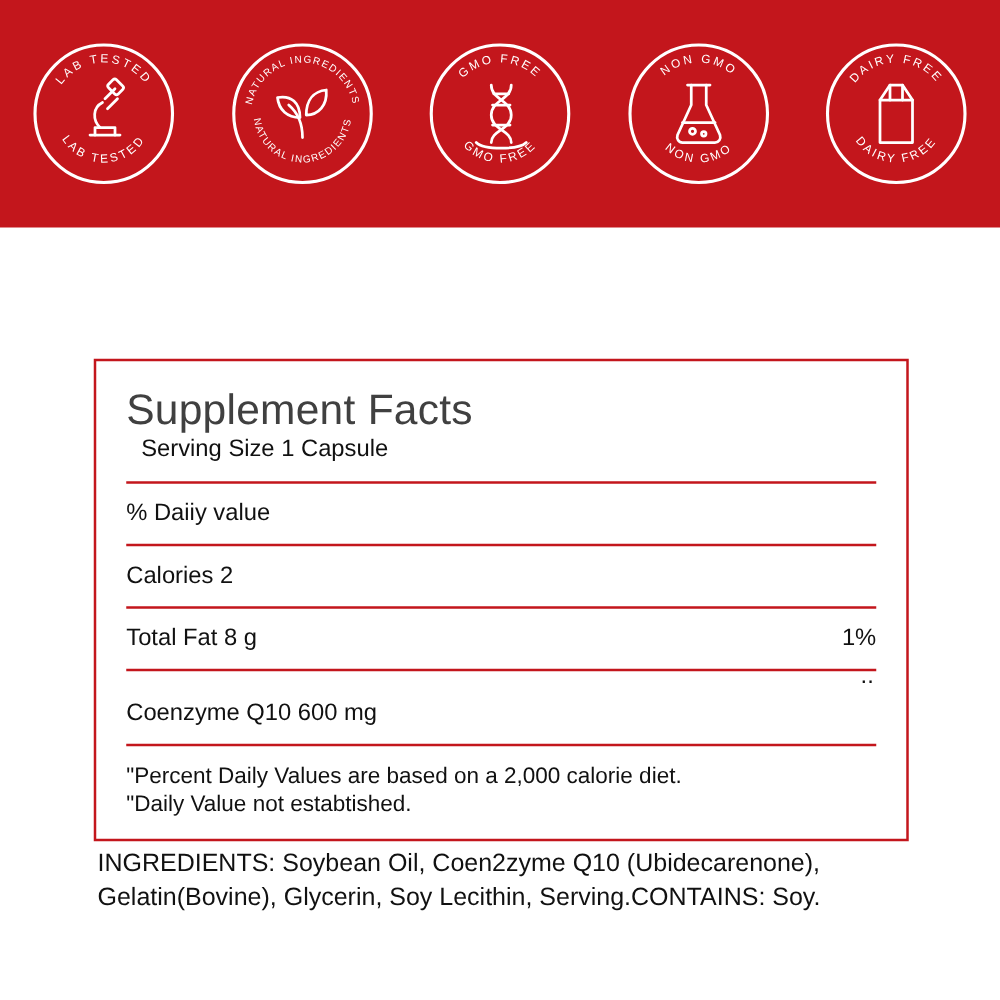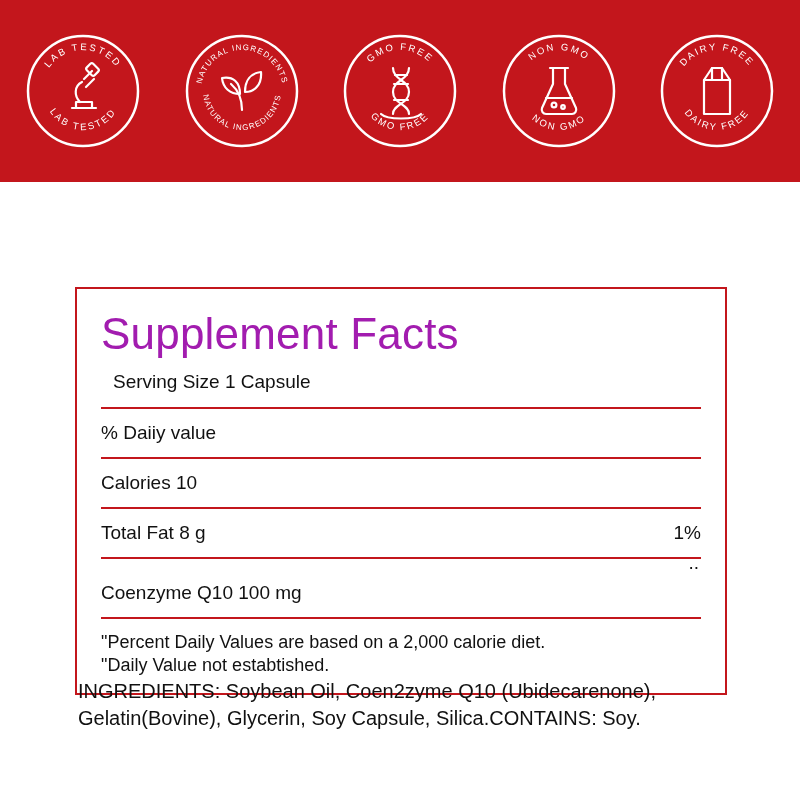--- a/index.html
+++ b/index.html
@@ -42,26 +42,26 @@
     top: 287px;
     width: 652px;
   }
   .facts-box {
     border: 2px solid #c3161c;
     box-sizing: border-box;
     padding: 18px 24px 16px 24px;
     background: #fff;
   }
   .facts-title {
-    font-size: 44px;
+    font-size: 34px;
     line-height: 1.05;
     font-weight: 400;
     letter-spacing: 0.2px;
-    margin: 4px 0 14px 0;
-    color: #a21caf;
+    margin: 4px 0 2px 0;
+    color: #404040;
   }
   .serving-size {
     font-size: 19px;
     font-weight: 400;
     color: #111;
     margin-bottom: 14px;
     margin-left: 12px;
   }
   .rule {
     height: 2px;
@@ -241,46 +241,46 @@
 
     <div class="rule"></div>
 
     <div class="facts-row header">
       <span class="right">% Daiiy value</span>
     </div>
 
     <div class="rule"></div>
 
     <div class="facts-row">
-      <span class="left">Calories 10</span>
+      <span class="left">Calories 2</span>
       <span class="right"></span>
     </div>
 
     <div class="rule"></div>
 
     <div class="facts-row">
       <span class="left">Total Fat 8 g</span>
       <span class="right">1%</span>
     </div>
 
     <div class="rule"></div>
 
     <div class="dv-dots">..</div>
 
     <div class="facts-row">
-      <span class="left">Coenzyme Q10 100 mg</span>
+      <span class="left">Coenzyme Q10 600 mg</span>
       <span class="right"></span>
     </div>
 
     <div class="rule"></div>
 
     <div class="footnotes">
       <div>"Percent Daily Values are based on a 2,000 calorie diet.</div>
       <div>"Daily Value not estabtished.</div>
     </div>
 
   </div>
 </div>
 
 <div class="ingredients">
   <div>INGREDIENTS: Soybean Oil, Coen2zyme Q10 (Ubidecarenone),</div>
-  <div>Gelatin(Bovine), Glycerin, Soy Capsule, Silica.CONTAINS: Soy.</div>
+  <div>Gelatin(Bovine), Glycerin, Soy Lecithin, Serving.CONTAINS: Soy.</div>
 </div>
 
 </body></html>

